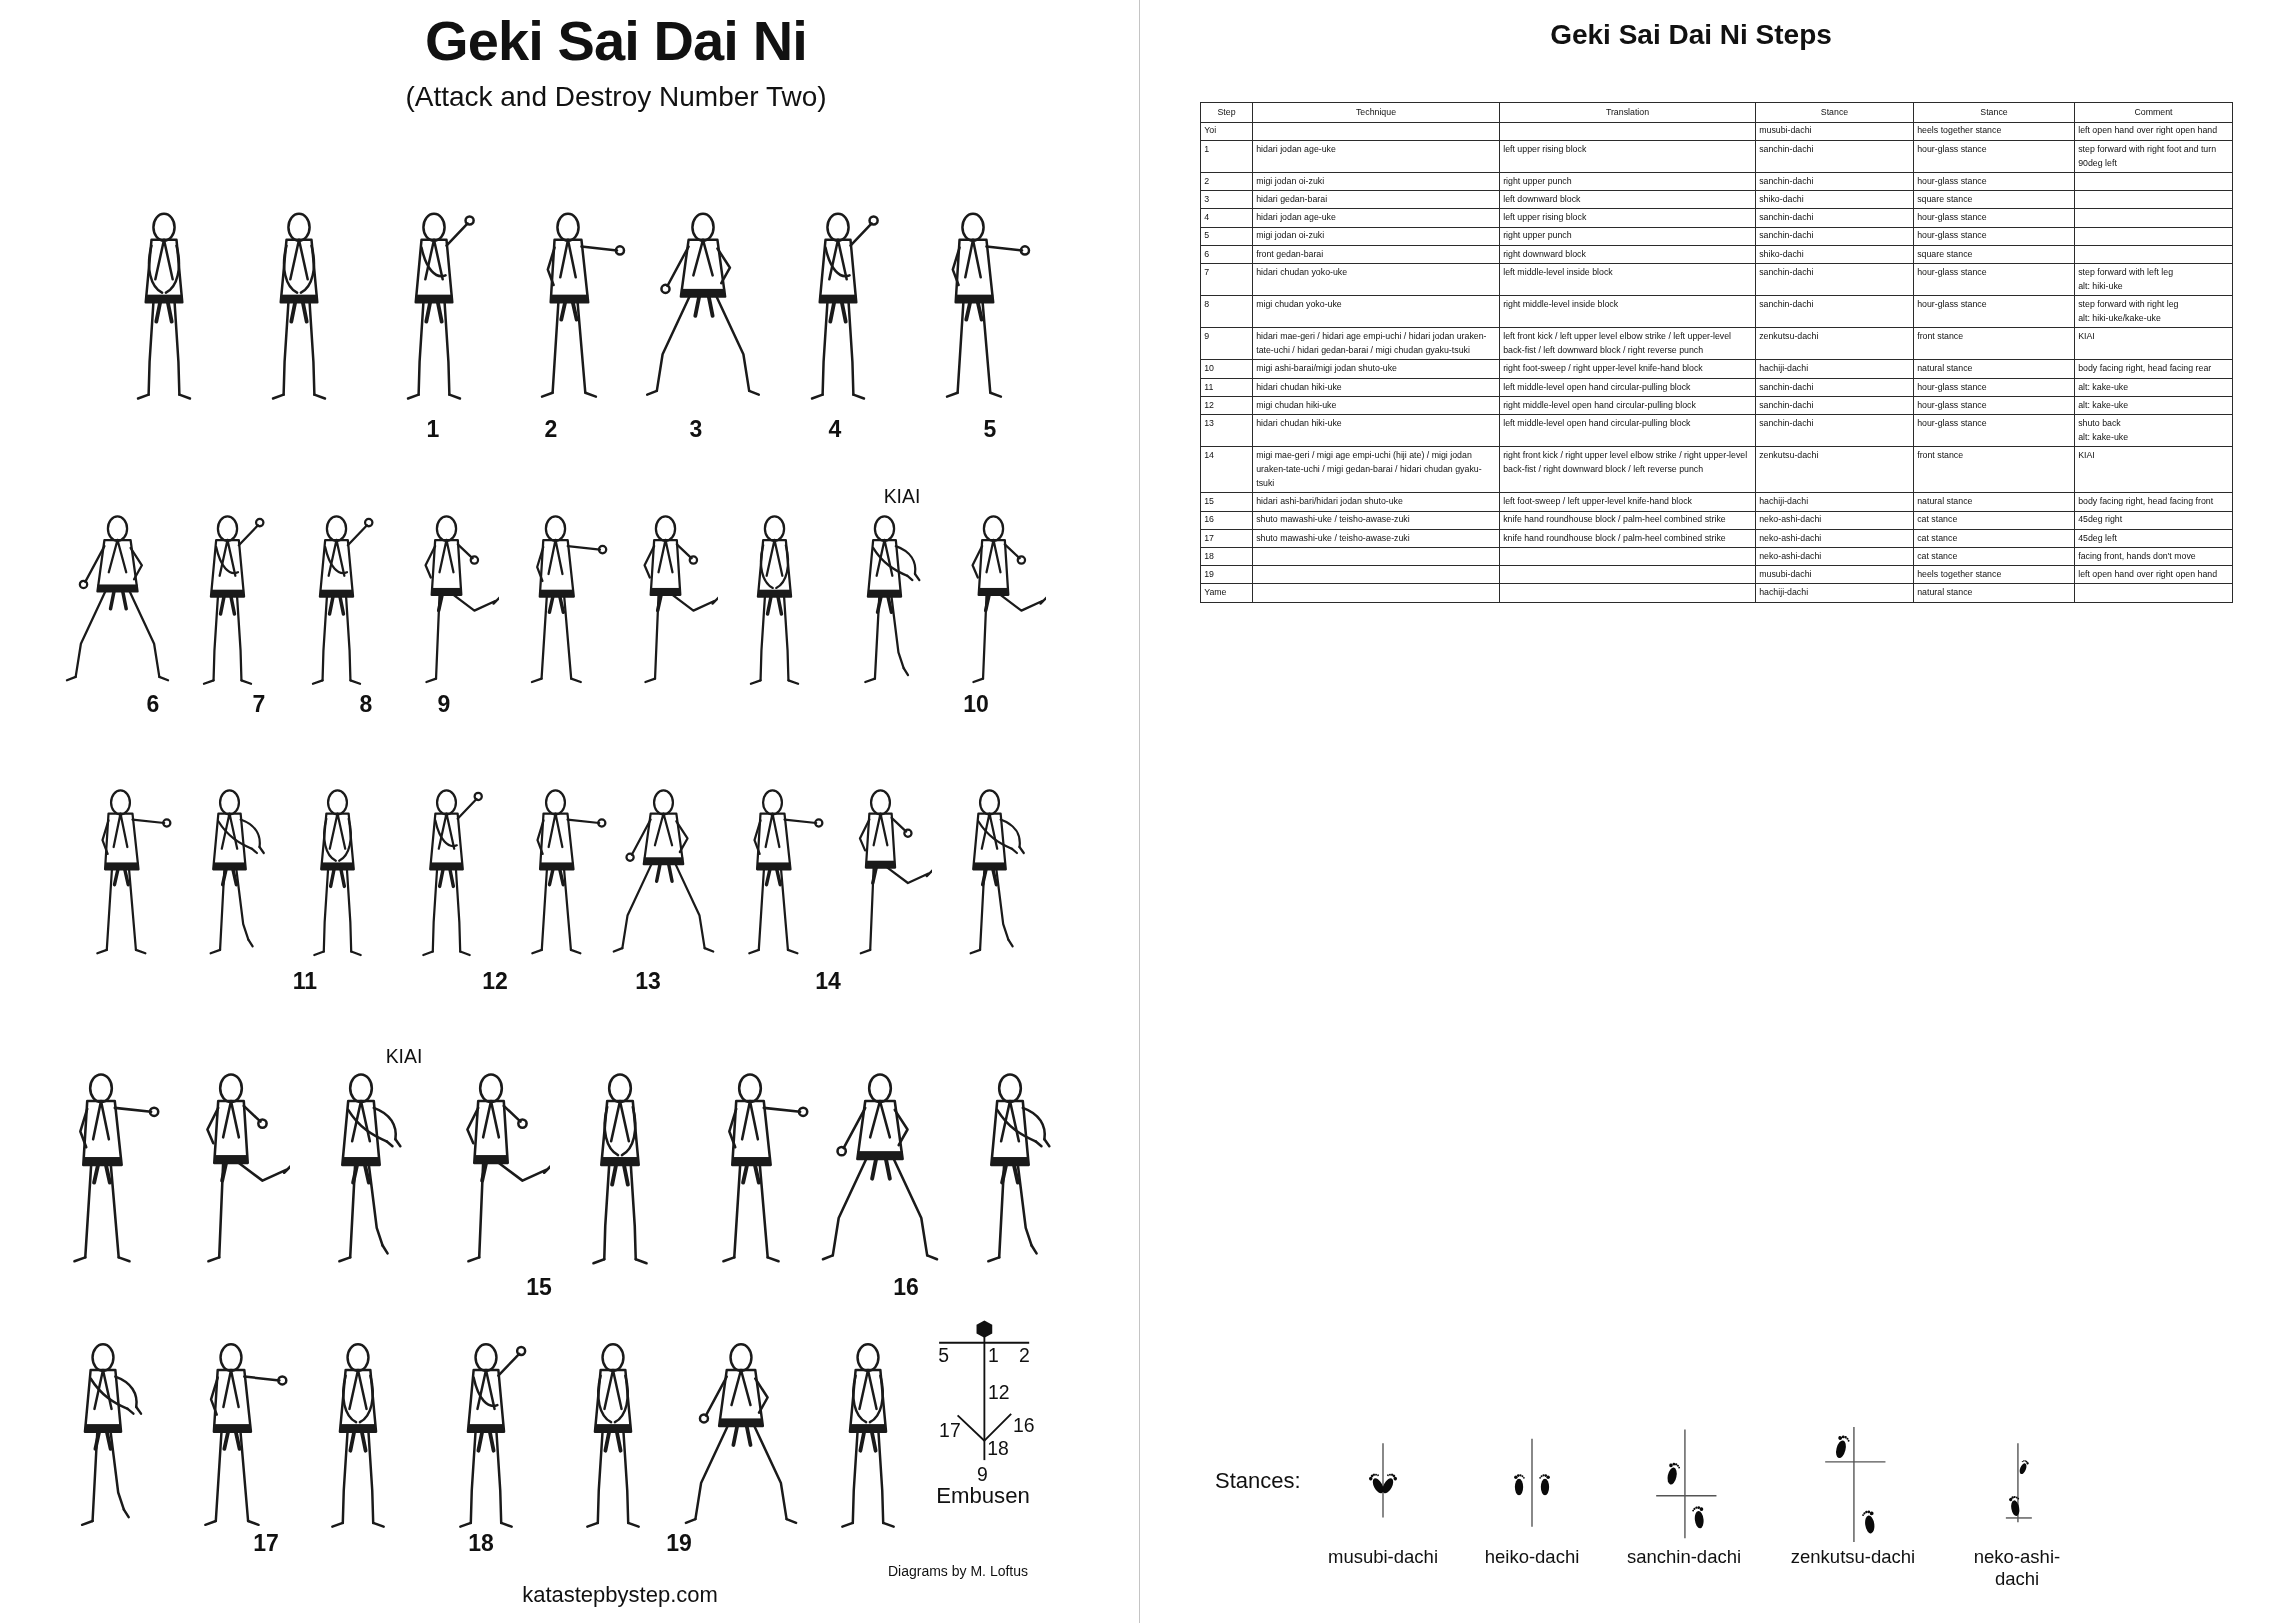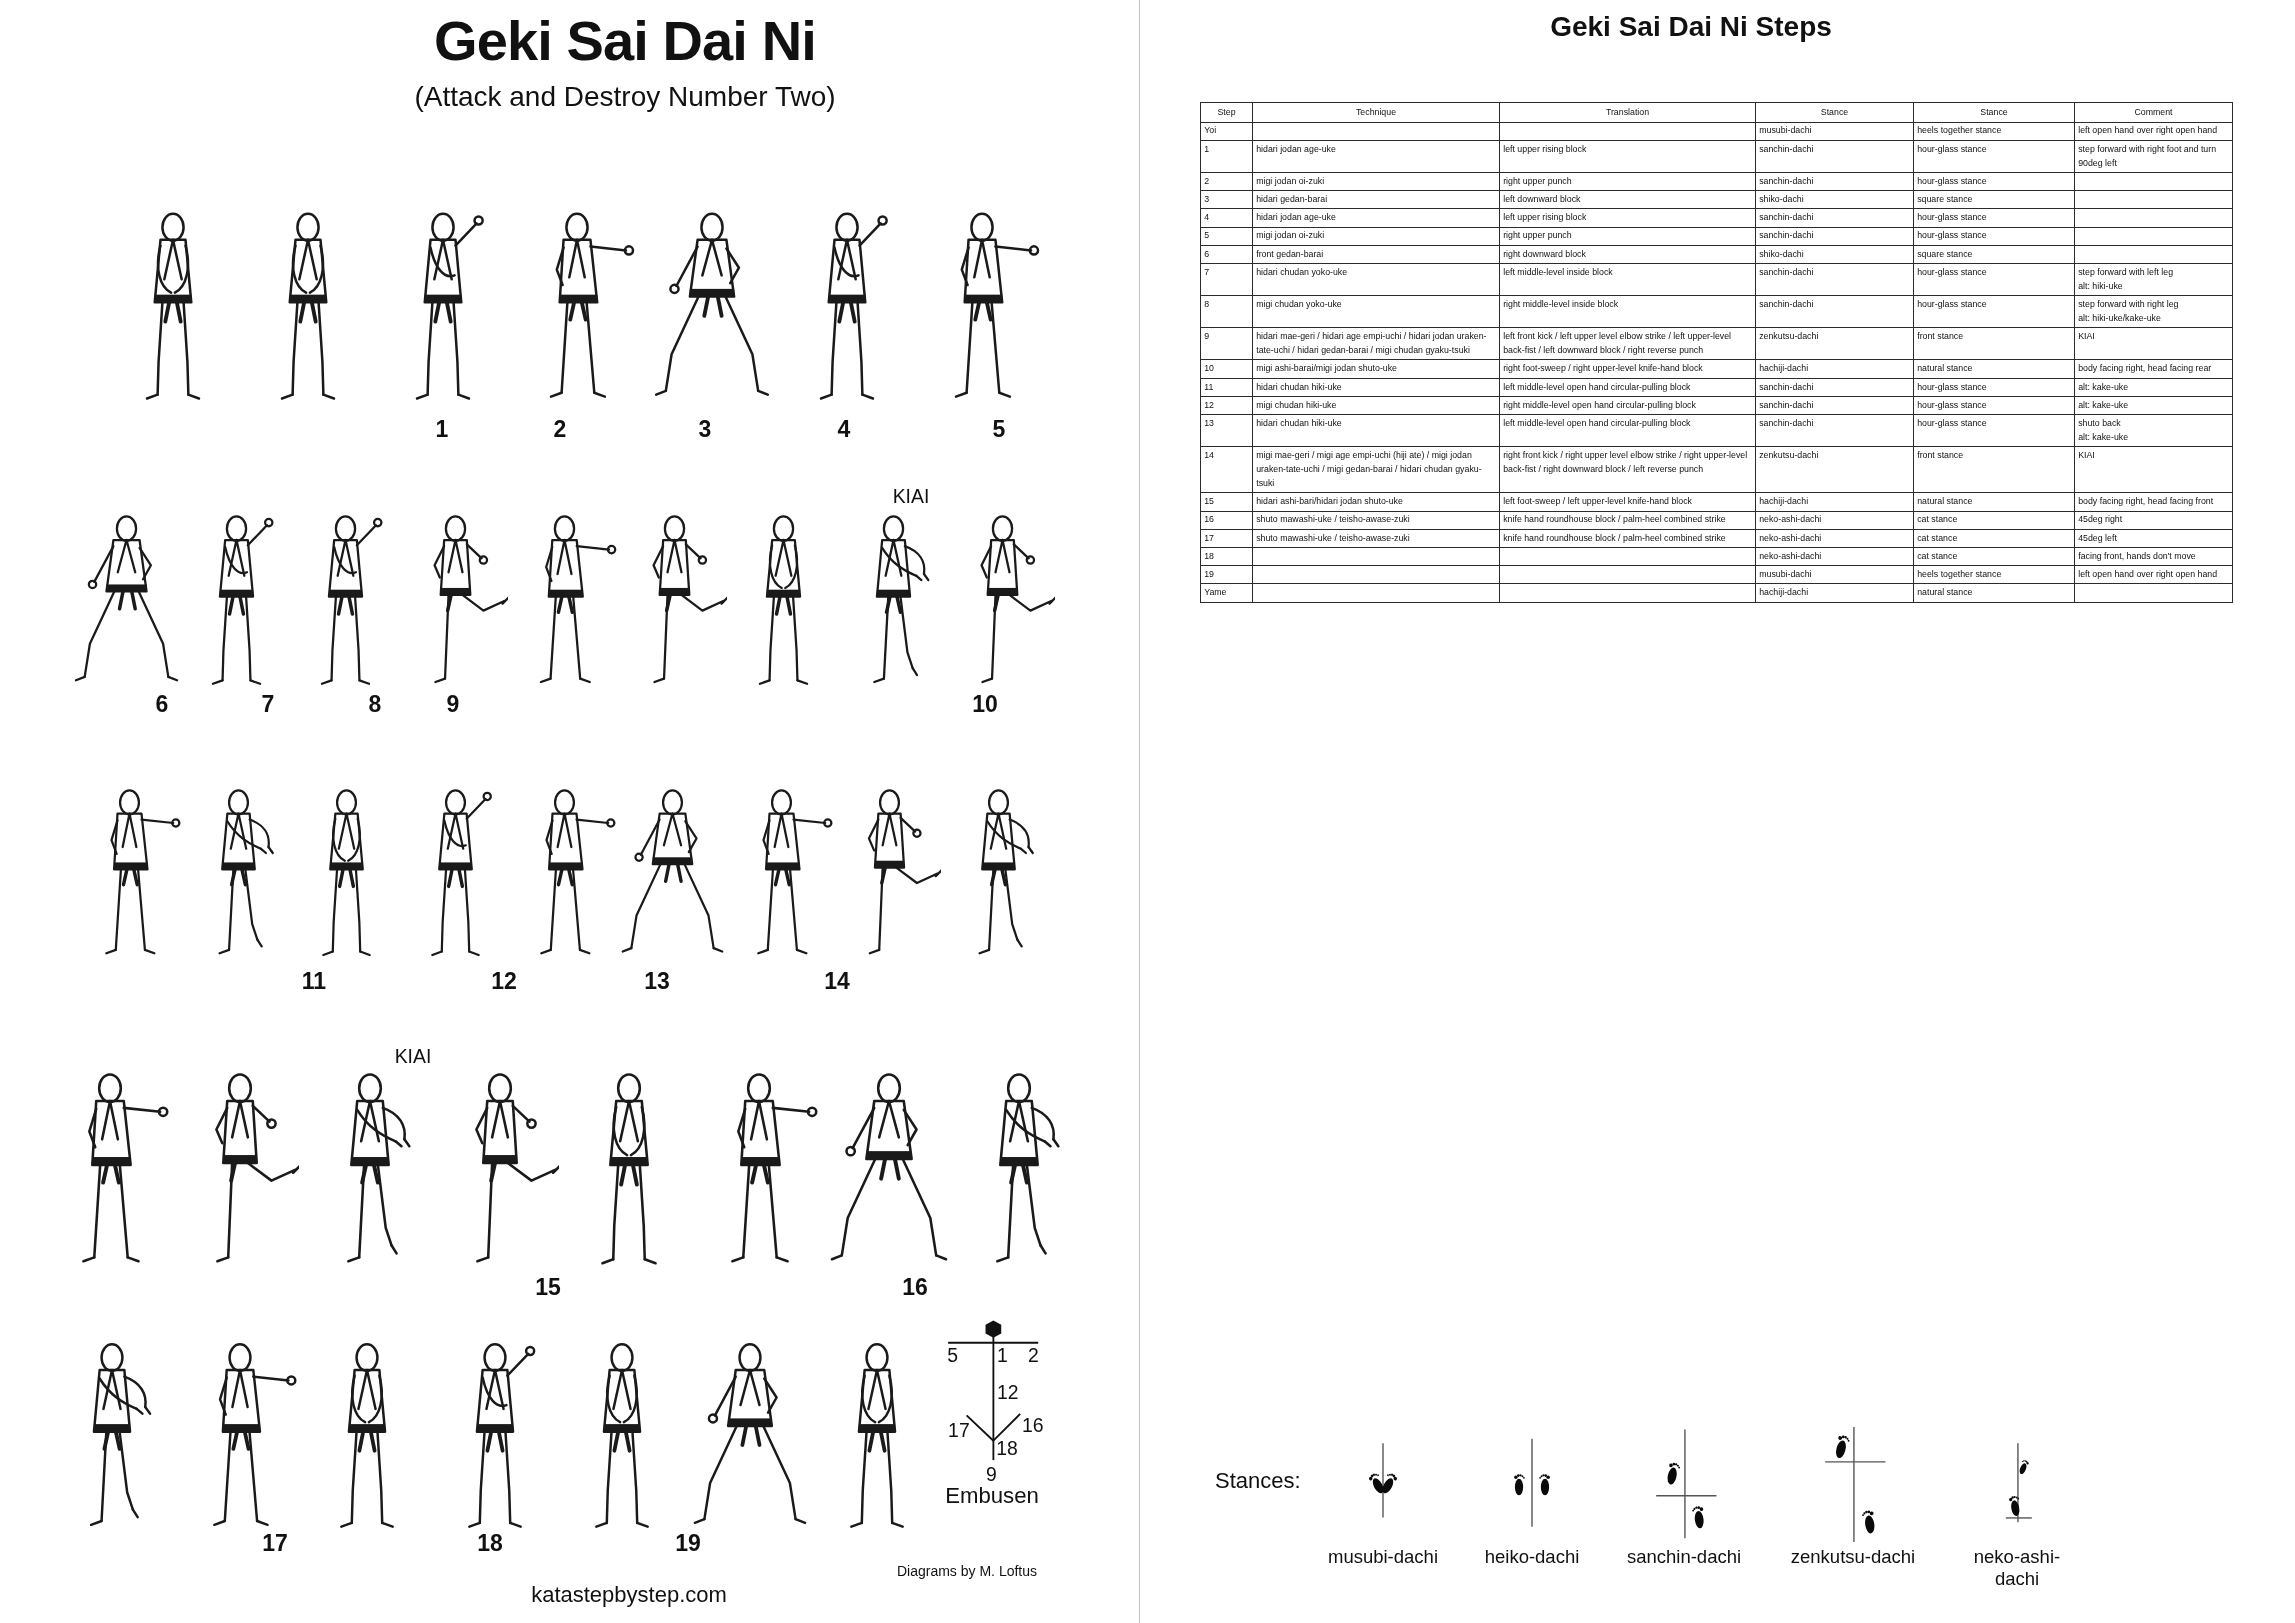--- a/index.html
+++ b/index.html
@@ -1,18 +1,18 @@
 <!DOCTYPE html>
 <html style="font-size:7.4px"><head>
 <meta charset="utf-8">
 <style>
   html,body{margin:0;padding:0;background:#fff;}
   body{width:2295px;height:1623px;position:relative;font-family:"Liberation Sans",sans-serif;color:#111;overflow:hidden;}
   .page{position:absolute;top:0;height:1623px;}
-  #left-page{left:9px;width:1264px;text-decoration:underline;}
+  #left-page{left:0;width:1264px;text-decoration:underline;}
   #right-page{left:1138px;width:1157px;}
   #page-divider{position:absolute;left:1139px;top:0;width:1.4px;height:1623px;background:#c4c4c4;}
 
   .kata-title{position:absolute;top:8.3px;left:93px;width:1046px;text-align:center;
     font-size:56px;font-weight:800;letter-spacing:-0.9px;}
   .kata-subtitle{position:absolute;top:81px;left:93px;width:1046px;text-align:center;font-size:28px;}
 
   .fig-row{position:absolute;display:flex;justify-content:space-between;align-items:flex-end;}
   .fig-cell{flex:0 0 auto;display:flex;align-items:flex-end;justify-content:center;}
   .fig-cell svg{display:block;}
@@ -21,21 +21,21 @@
   .kiai{position:absolute;transform:translateX(-50%);font-size:19.4px;}
 
   #embusen{position:absolute;left:925px;top:1316px;}
   #embusen text{font-size:42px;fill:#111;font-family:"Liberation Sans",sans-serif;}
   #embusen .cap{font-size:48px;}
   #embusen line{stroke:#111;stroke-width:4;}
 
   .credit{position:absolute;left:884px;top:1563px;width:148px;text-align:center;font-size:14px;}
   .website{position:absolute;left:481px;top:1582px;width:278px;text-align:center;font-size:22px;}
 
-  .steps-title{position:absolute;top:11px;left:0;width:1106px;text-align:center;font-size:28px;font-weight:800;}
+  .steps-title{position:absolute;top:19px;left:0;width:1106px;text-align:center;font-size:28px;font-weight:800;}
 
   #steps-table{position:absolute;left:62px;top:102px;width:1031px;border-collapse:collapse;
     table-layout:fixed;font-size:8.8px;line-height:14px;}
   #steps-table th,#steps-table td{border:0.9px solid #2b2b2b;vertical-align:top;padding:0.9px 3.2px 2.3px 3.2px;
     overflow:hidden;}
   #steps-table th{font-weight:400;text-align:center;padding:2.3px 1.9px;}
   #steps-table td.c-step{}
   #steps-table td.pre{white-space:pre-line;}
 
   .stances-label{position:absolute;left:77px;top:1468px;font-size:22px;}

